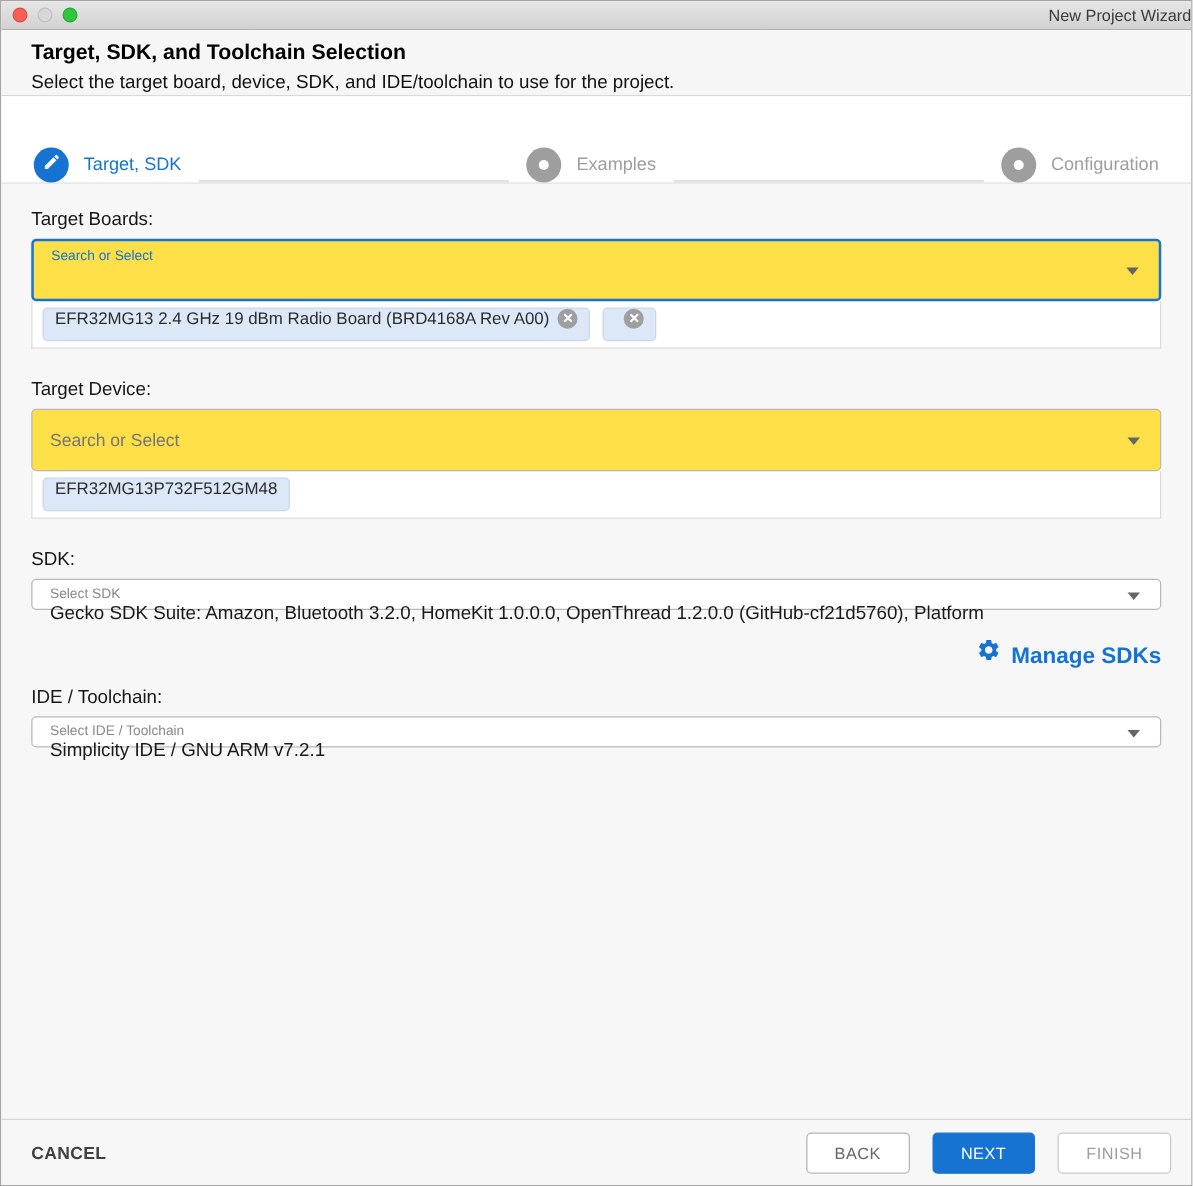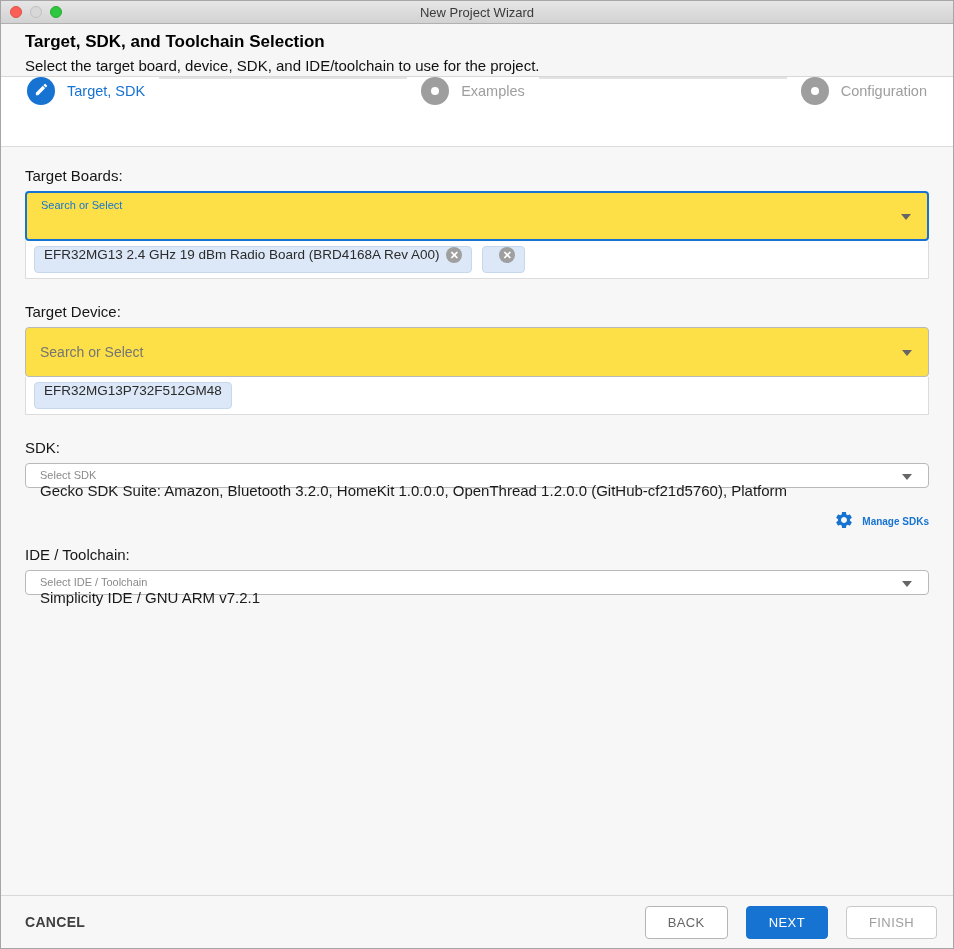--- a/index.html
+++ b/index.html
@@ -21,40 +21,40 @@
     border-bottom: 1px solid #b0b0b0;
     display: flex; align-items: center;
     position: relative;
   }
   .traffic { display: flex; gap: 8px; margin-left: 9px; }
   .light { width: 12px; height: 12px; border-radius: 50%; }
   .light.red   { background: #f95f57; border: 1px solid #dd4f46; }
   .light.gray  { background: #d8d8d8; border: 1px solid #c0c0c0; }
   .light.green { background: #2ec73f; border: 1px solid #25ab32; }
   .titlebar-title {
-    position: absolute; left: 0; right: 0; text-align: center;
+    position: absolute; left: 0; right: 0; text-align: right;
     font-size: 13px; color: #3a3a3a;
   }
 
   
   .header {
     flex: 0 0 53px;
     background: #f6f6f6;
     border-bottom: 1px solid #d8d8d8;
     padding: 8px 24px 0 24px;
   }
   .header-title { font-size: 17px; font-weight: bold; color: #000; margin-bottom: 5px; }
   .header-subtitle { font-size: 15px; color: #111; }
 
   
   .stepper {
     flex: 0 0 70px;
     background: #fff;
     border-bottom: 1px solid #dcdcdc;
-    display: flex; align-items: flex-start;
+    display: flex; align-items: flex-end;
     padding: 0 26px;
   }
   .step { display: flex; align-items: center; flex: 0 0 auto; }
   .step-circle {
     width: 28px; height: 28px; border-radius: 50%;
     display: flex; align-items: center; justify-content: center;
     flex: 0 0 28px;
   }
   .step-circle.active { background: #1673d2; }
   .step-circle.inactive { background: #9e9e9e; }
@@ -139,22 +139,22 @@
     font-size: 11px; line-height: 16px; text-align: center;
     font-weight: bold; cursor: pointer;
     flex: 0 0 16px;
   }
 
   .manage-row {
     display: flex; justify-content: flex-end; align-items: center;
     margin-top: 22px; margin-bottom: 14px;
   }
   .manage-btn {
-    display: inline-flex; align-items: center; gap: 8px;
-    color: #1673d2; font-size: 10px; font-weight: bold;
+    display: inline-flex; align-items: flex-end; gap: 8px;
+    color: #1673d2; font-size: 18px; font-weight: bold;
     cursor: pointer;
   }
 
   
   .footer {
     flex: 0 0 53px;
     background: #f7f7f7;
     border-top: 1px solid #d8d8d8;
     display: flex; align-items: center;
     padding: 0 16px 0 24px;

